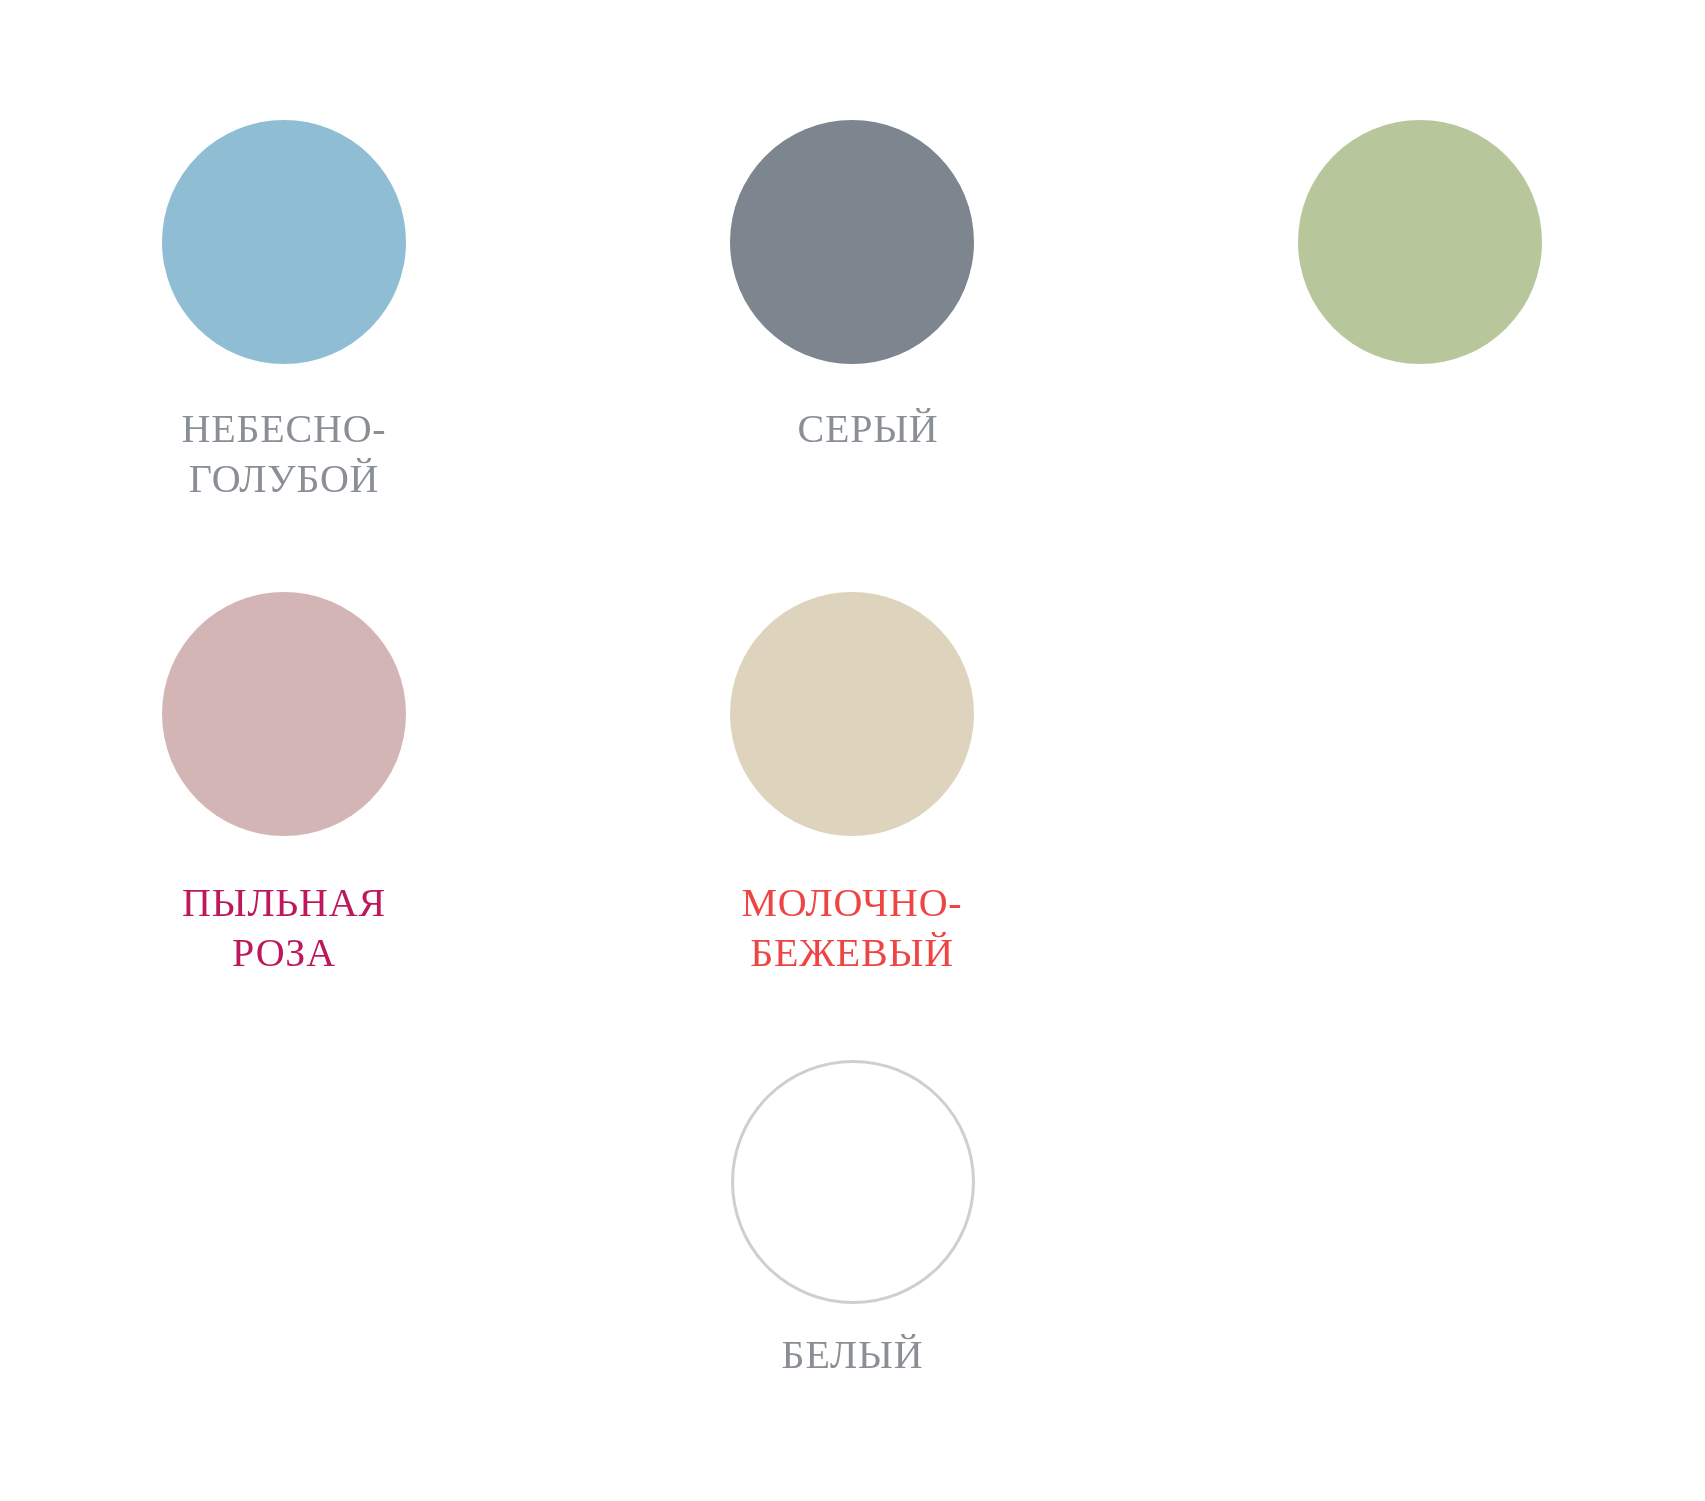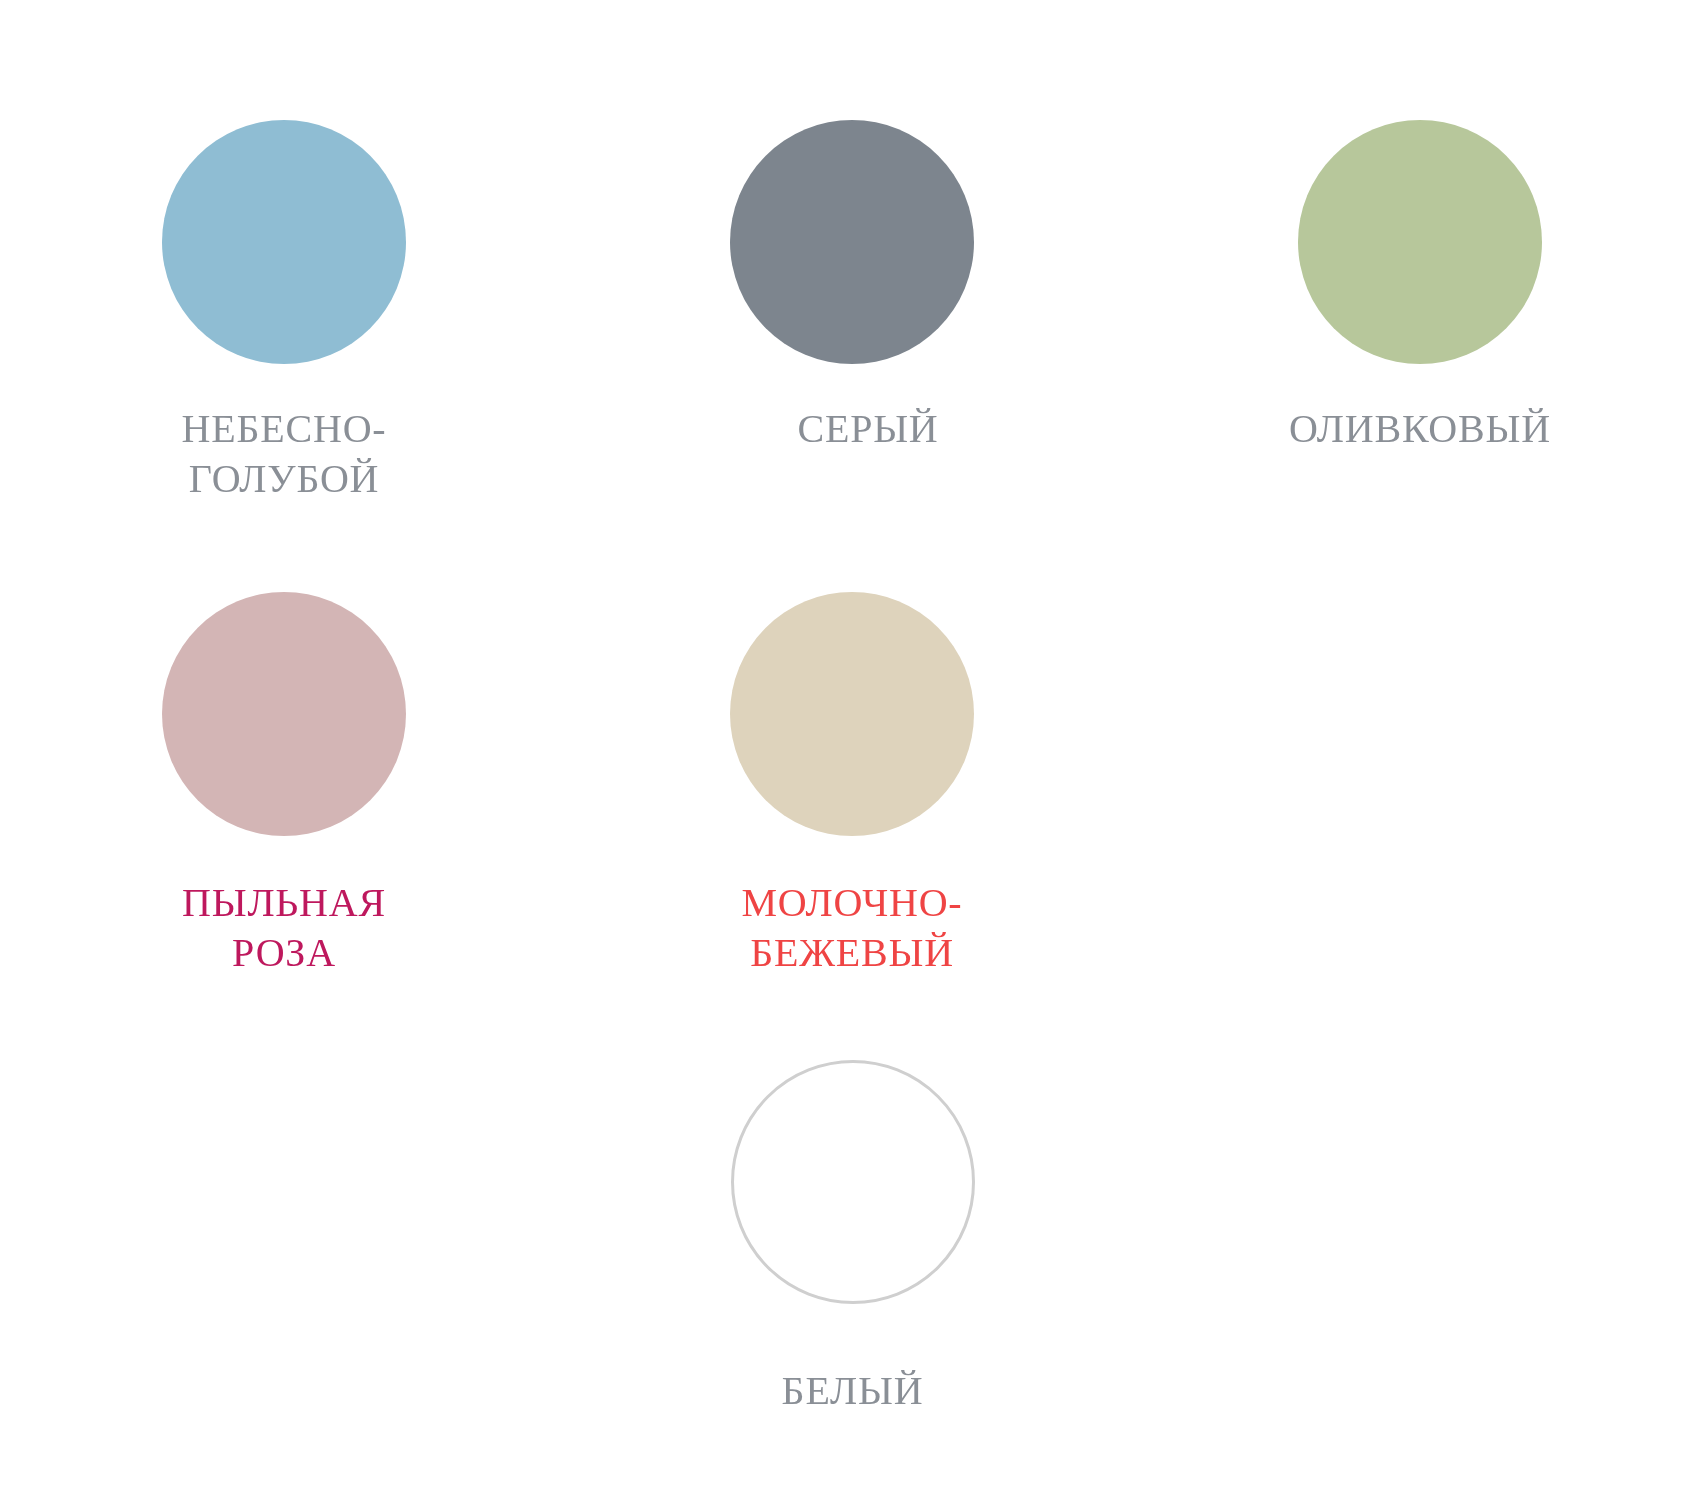--- a/index.html
+++ b/index.html
@@ -66,21 +66,21 @@
     text-align: center;
     text-transform: uppercase;
     white-space: pre-line;
     font-weight: 400;
   }
 
   .row-1 .swatch-label { margin-top: 40px; }
   .row-2 { margin-top: 88px; }
   .row-2 .swatch-label { margin-top: 42px; }
   .row-last { margin-top: 82px; }
-  .row-last .swatch-label { margin-top: 62px; }
+  .row-last .swatch-label { margin-top: 26px; }
 
   
   .wood {
     background-color: #c08b5c;
   }
   .wood .wood-grain {
     position: absolute;
     inset: -30%;
     background-image:
       repeating-linear-gradient(72deg,
@@ -134,21 +134,20 @@
 голубой</div>
     </div>
 
     <div class="swatch">
       <div class="disc" style="background: rgb(125, 133, 142);"></div>
       <div class="swatch-label" style="color: rgb(138, 143, 150); margin-left: 32px;">Серый</div>
     </div>
 
     <div class="swatch">
       <div class="disc" style="background: rgb(183, 199, 155);"></div>
-      <div class="swatch-label" style="color: rgb(138, 143, 150);">Оливковый</div>
     </div>
 
   </div>
 
   <div class="swatch-row row-2">
 
 
     <div class="swatch">
       <div class="disc" style="background: rgb(211, 181, 181);"></div>
       <div class="swatch-label" style="color: #be185d;">Пыльная

